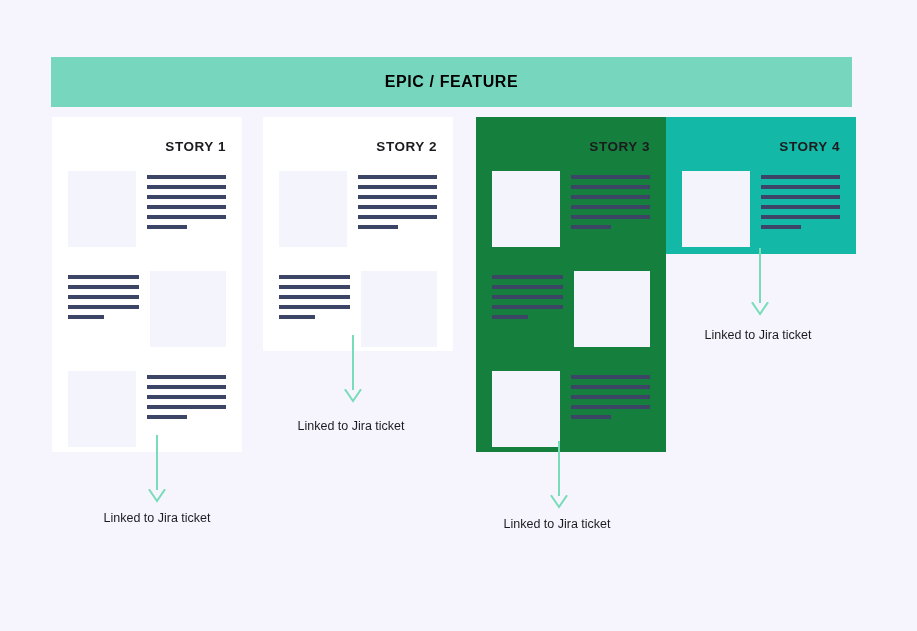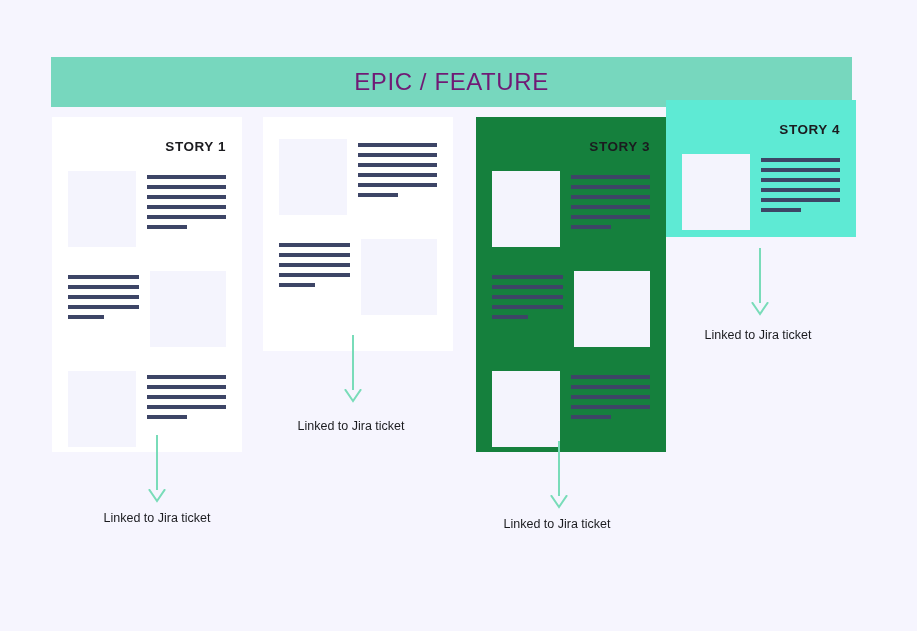--- a/index.html
+++ b/index.html
@@ -27,24 +27,24 @@
     left: 51px;
     top: 57px;
     width: 801px;
     height: 50px;
     background: #77d7be;
     display: flex;
     align-items: center;
     justify-content: center;
   }
   .epic-bar .epic-title {
-    font-size: 24px;
-    font-weight: normal;
+    font-size: 16px;
+    font-weight: bold;
     letter-spacing: 0.6px;
-    color: #701a75;
+    color: #000000;
   }
 
   
   .story-card {
     position: absolute;
     background: #ffffff;
     box-sizing: border-box;
     padding: 22px 16px 0 16px;
     text-align: right;
   }
@@ -160,20 +160,21 @@
         </div>
       </div>
       <div class="link-arrow" style="left: 147px; top: 435px; width: 20px; height: 68px;">
         <div class="shaft" style="height: 55px; background: rgb(121, 220, 185);"></div>
         <svg width="18" height="14" viewBox="0 0 18 14">
           <path d="M1.5 1 L9 12 L16.5 1" fill="none" stroke="#79dcb9" stroke-width="2" stroke-linecap="square"></path>
         </svg>
       </div>
       <div class="link-caption" style="left: 157px; top: 511px;">Linked to Jira ticket</div>
       <div class="story-card" style="left: 263px; top: 117px; width: 190px; height: 234px; background: rgb(255, 255, 255);">
+        <div class="story-title">STORY 2</div>
         <div class="content-row">
           <div class="img-ph" style="width: 68px; height: 76px; background: rgb(244, 244, 253);"></div>
           <div class="text-ph">
             <div class="line" style="width: 100%; background: rgb(61, 69, 102);"></div>
             <div class="line" style="width: 100%; background: rgb(61, 69, 102);"></div>
             <div class="line" style="width: 100%; background: rgb(61, 69, 102);"></div>
             <div class="line" style="width: 100%; background: rgb(61, 69, 102);"></div>
             <div class="line" style="width: 100%; background: rgb(61, 69, 102);"></div>
             <div class="line" style="width: 50%; background: rgb(61, 69, 102);"></div>
           </div>
@@ -230,21 +231,21 @@
           </div>
         </div>
       </div>
       <div class="link-arrow" style="left: 549px; top: 441px; width: 20px; height: 68px;">
         <div class="shaft" style="height: 55px; background: rgb(121, 220, 185);"></div>
         <svg width="18" height="14" viewBox="0 0 18 14">
           <path d="M1.5 1 L9 12 L16.5 1" fill="none" stroke="#79dcb9" stroke-width="2" stroke-linecap="square"></path>
         </svg>
       </div>
       <div class="link-caption" style="left: 557px; top: 517px;">Linked to Jira ticket</div>
-      <div class="story-card" style="left: 666px; top: 100px; width: 190px; height: 137px; background: #5eead4;">
+      <div class="story-card" style="left: 666px; top: 117px; width: 190px; height: 137px; background: #14b8a6;">
         <div class="story-title">STORY 4</div>
         <div class="content-row">
           <div class="img-ph" style="width: 68px; height: 76px; background: rgb(244, 244, 253);"></div>
           <div class="text-ph">
             <div class="line" style="width: 100%; background: rgb(61, 69, 102);"></div>
             <div class="line" style="width: 100%; background: rgb(61, 69, 102);"></div>
             <div class="line" style="width: 100%; background: rgb(61, 69, 102);"></div>
             <div class="line" style="width: 100%; background: rgb(61, 69, 102);"></div>
             <div class="line" style="width: 100%; background: rgb(61, 69, 102);"></div>
             <div class="line" style="width: 50%; background: rgb(61, 69, 102);"></div>

